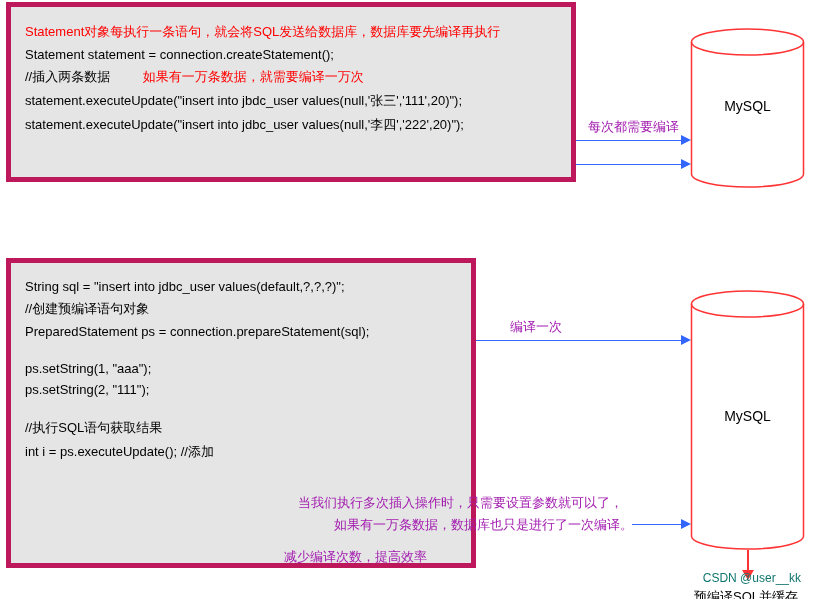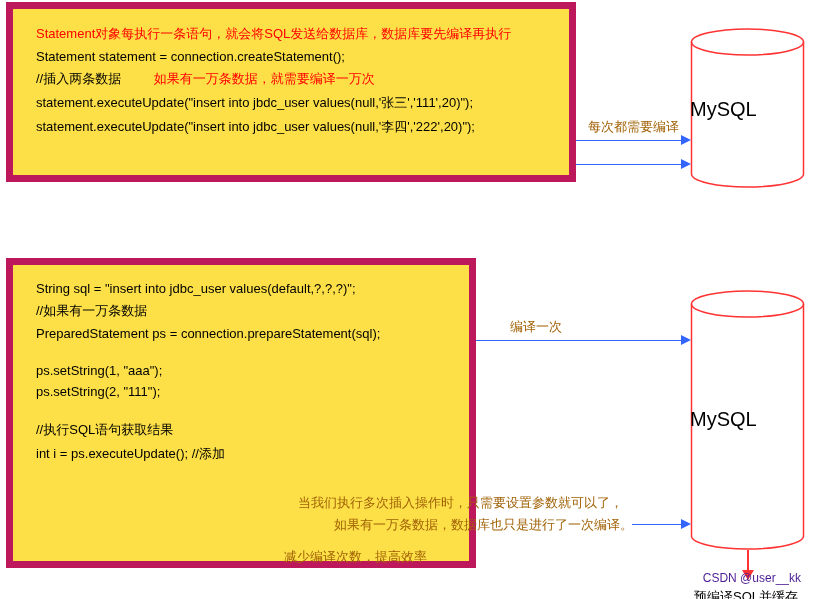--- a/index.html
+++ b/index.html
@@ -9,63 +9,63 @@
     width: 831px;
     height: 599px;
     font-family: Arial, "Microsoft YaHei", sans-serif;
     font-size: 13px;
     background: #fff;
     position: relative;
     overflow: hidden;
   }
   .code-box {
     position: absolute;
-    border: 7px solid #be185d;
-    padding: 10px 23px;
-    background: #fde047;
+    border: 5px solid #be185d;
+    padding: 10px 14px;
+    background: #e5e5e5;
   }
   .line { margin: 6px 0; white-space: nowrap; }
   .red { color: #ff0000; }
   .black { color: #000; }
   .db {
     position: absolute;
     width: 115px;
   }
   .db svg { display: block; }
   .db-label {
     position: absolute;
     width: 100%;
-    text-align: left;
+    text-align: center;
     color: #000;
-    font-size: 20px;
+    font-size: 14px;
   }
   .arrow-line {
     position: absolute;
     height: 0;
     border-top: 1.5px solid #3366ff;
   }
   .arrow-head {
     position: absolute;
     width: 0; height: 0;
     border-left: 10px solid #3366ff;
     border-top: 5px solid transparent;
     border-bottom: 5px solid transparent;
   }
   .note {
     position: absolute;
-    color: #a16207;
+    color: #a21caf;
     font-size: 13px;
     white-space: nowrap;
     text-align: center;
   }
   .watermark {
     position: absolute;
     right: 30px;
     bottom: 14px;
-    color: #4c1d95;
+    color: #0f766e;
     font-size: 12px;
   }
   .bottom-cut {
     position: absolute;
     color: #000;
     font-size: 13px;
     white-space: nowrap;
   }
   .down-arrow {
     position: absolute;
@@ -96,21 +96,21 @@
 </div>
 
 <div class="note" style="left:588px; top:118px;">每次都需要编译</div>
 <div class="arrow-line" style="left:576px; top:140px; width:106px;"></div>
 <div class="arrow-head" style="left:681px; top:135px;"></div>
 <div class="arrow-line" style="left:576px; top:164px; width:106px;"></div>
 <div class="arrow-head" style="left:681px; top:159px;"></div>
 
 <div class="code-box" style="left:6px; top:258px; width:470px; height:310px;">
   <div class="line black">String sql = "insert into jdbc_user values(default,?,?,?)";</div>
-  <div class="line black">//如果有一万条数据</div>
+  <div class="line black">//创建预编译语句对象</div>
   <div class="line black">PreparedStatement ps = connection.prepareStatement(sql);</div>
   <div style="height:10px;"></div>
   <div class="line black">ps.setString(1, "aaa");</div>
   <div class="line black">ps.setString(2, "111");</div>
   <div style="height:10px;"></div>
   <div class="line black">//执行SQL语句获取结果</div>
   <div class="line black">int i = ps.executeUpdate(); //添加</div>
 </div>
 
 <div class="note" style="left:510px; top:318px;">编译一次</div>

